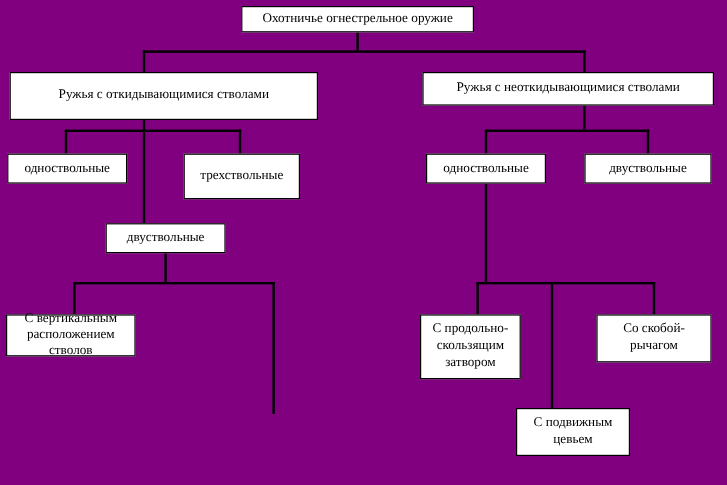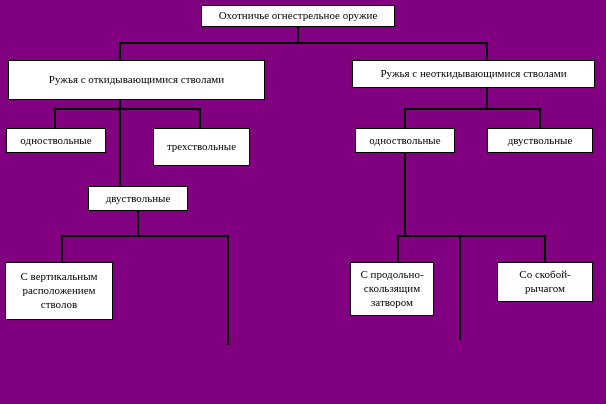--- a/index.html
+++ b/index.html
@@ -78,35 +78,38 @@
   </div>
 
   <div class="node" style="left:153px;top:128px;width:97px;height:38px">
     <span>трехствольные</span>
   </div>
 
   <div class="node" style="left:88px;top:186px;width:100px;height:25px">
     <span>двуствольные</span>
   </div>
 
-  <div class="node" style="left:5px;top:262px;width:108px;height:58px">
+  <div class="node" style="left:5px;top:262px;width:108px;height:35px">
     <span>С вертикальным расположением стволов</span>
   </div>
 
 
   <div class="node" style="left:355px;top:128px;width:100px;height:25px">
     <span>одноствольные</span>
   </div>
 
   <div class="node" style="left:487px;top:128px;width:106px;height:25px">
     <span>двуствольные</span>
   </div>
 
   <div class="node" style="left:350px;top:262px;width:84px;height:54px">
     <span>С продольно-скользящим затвором</span>
   </div>
 
   <div class="node" style="left:497px;top:262px;width:96px;height:40px">
     <span>Со скобой-рычагом</span>
   </div>
 
+  <div class="node" style="left:430px;top:340px;width:95px;height:40px">
+    <span>С подвижным цевьем</span>
+  </div>
 
 </div>
 
 </body></html>

